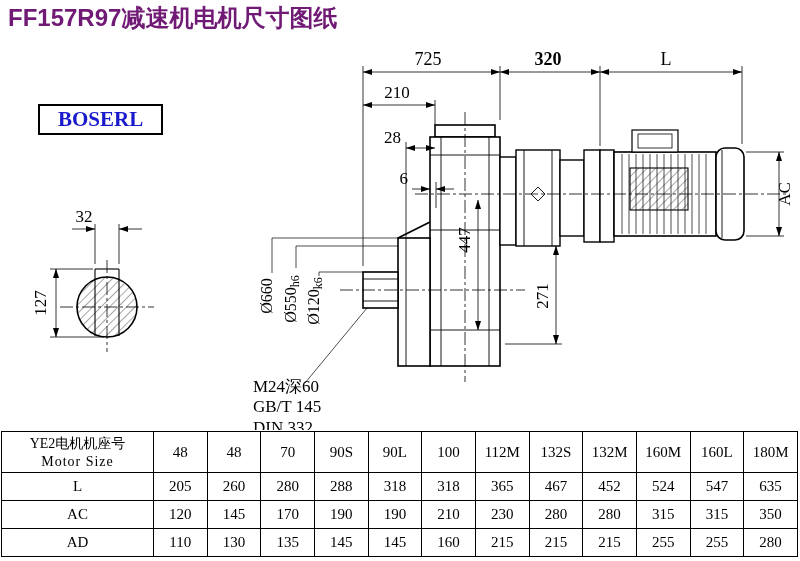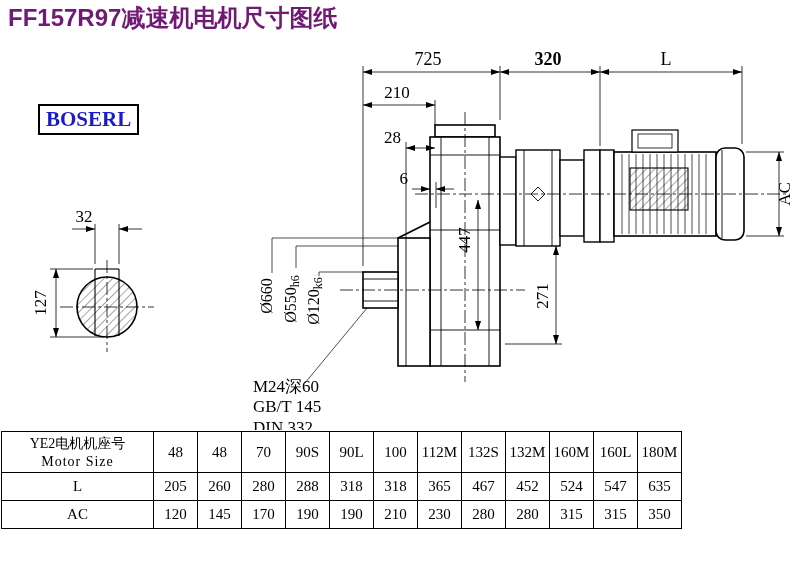--- a/index.html
+++ b/index.html
@@ -7,31 +7,31 @@
     width:800px; height:561px; position:relative; background:#fff;
     font-family:"Liberation Serif", serif; overflow:hidden; color:#000;
   }
   .title {
     position:absolute; left:8px; top:2px;
     font-family:"Liberation Sans", sans-serif; font-weight:bold;
     font-size:24px; color:#701a75; white-space:nowrap;
   }
   .logo {
     position:absolute; left:38px; top:104px;
-    border:2px solid #000; padding:1px 6px;
+    border:2px solid #000; padding:1px 18px;
     font-family:"Liberation Serif", serif; font-weight:bold;
     font-size:21px; color:#1a1acd; background:#fff;text-align:right;
   }
   svg.drawing { position:absolute; left:0; top:0; }
   svg text { font-family:"Liberation Serif", serif; fill:#000; }
   .t18 { font-size:18px; } .t17 { font-size:17px; } .t16 { font-size:16px; }
   .bold { font-weight:bold; }
   .tol { font-size:12px; }
   .dtable {
-    position:absolute; left:1px; top:431px; width:681px;
+    position:absolute; left:1px; top:431px; width:797px;
     border-collapse:collapse; table-layout:fixed; background:#fff;
   }
   .dtable td {
     border:1px solid #000; text-align:center; vertical-align:middle;
     font-size:15px; padding:0; height:27px;
     font-family:"Liberation Serif", serif;
   }
   .dtable tr.hrow td { height:40px; }
   .hdr-cn { font-size:14px; line-height:18px; }
   .hdr-en { font-size:14px; line-height:17px; letter-spacing:1px; }
@@ -247,14 +247,29 @@
     <td>190</td>
     <td>190</td>
     <td>210</td>
     <td>230</td>
     <td>280</td>
     <td>280</td>
     <td>315</td>
     <td>315</td>
     <td>350</td>
   </tr>
+  <tr>
+    <td>AD</td>
+    <td>110</td>
+    <td>130</td>
+    <td>135</td>
+    <td>145</td>
+    <td>145</td>
+    <td>160</td>
+    <td>215</td>
+    <td>215</td>
+    <td>215</td>
+    <td>255</td>
+    <td>255</td>
+    <td>280</td>
+  </tr>
 </tbody>
   </table>
 
 </body></html>

